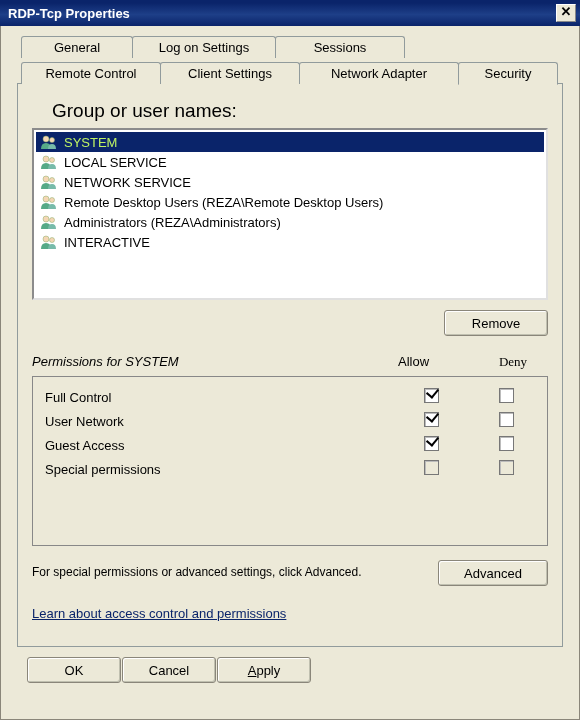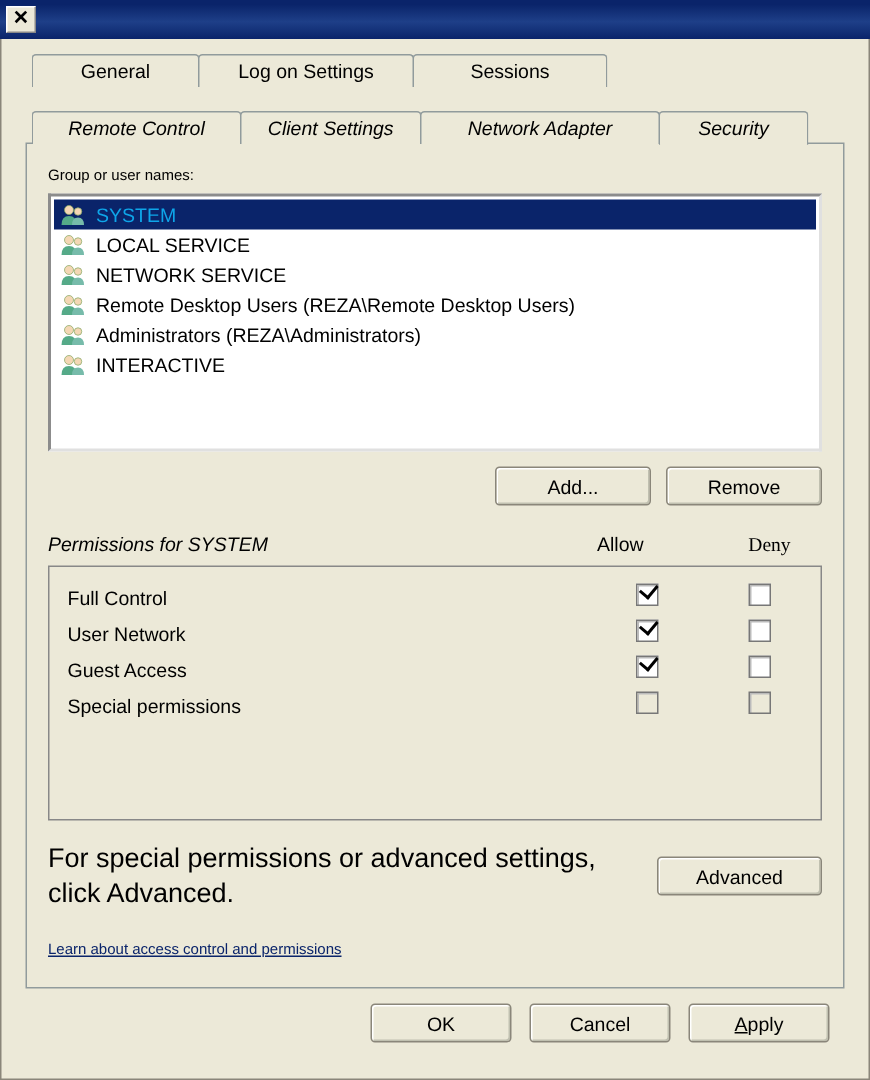--- a/index.html
+++ b/index.html
@@ -59,55 +59,55 @@
     border-bottom: none;
     border-radius: 3px 3px 0 0;
     padding: 3px 0;
     margin-right: -1px;
     text-align: center;
     font-size: 13px;
     cursor: pointer;
     position: relative;
   }
   .tabrow.row1 { margin-bottom: 0px; }
-  .tabrow.row2 { margin-top: 16px; font-style: italic; }
+  .tabrow.row2 { margin-top: 4px; }
   .tab.active {
     background: #ece9d8;
     border-bottom: 1px solid #ece9d8;
     margin-bottom: -1px;
     z-index: 3;
   }
   .tabpanel {
     border: 1px solid #919b9c;
     background: #ece9d8;
     padding: 16px 14px;
     margin-top: -1px;
     height: 564px;
     position: relative;
     z-index:1;
   }
-  .label { font-size: 10px; margin-bottom: 6px; }
+  .label { font-size: 19px; margin-bottom: 6px; margin-left: 20px; }
   .listbox {
     background: #fff;
     border: 2px inset #e0e0e0;
     height: 172px;
     overflow: auto;
     padding:2px;
   }
   .listrow {
     display: flex;
     align-items: center;
     padding: 2px 4px;
     font-size: 13px;
     gap: 6px;
     cursor: pointer;
   }
   .listrow.selected {
     background: #0a246a;
-    color: #0ea5e9;
+    color: #bef264;
   }
   .icon-users {
     width: 18px;
     height: 16px;
     display:inline-block;
     position: relative;
   }
   .icon-users svg { display:block;}
   .btnrow {
     display: flex;
@@ -171,57 +171,58 @@
   }
   .chk.greyed {
     background: #ece9d8;
   }
   .adv-row {
     display:flex;
     align-items:center;
     margin-top: 14px;
     gap:10px;
   }
-  .adv-row .adv-text { flex:1; font-size:18px; line-height: 1.3;}
+  .adv-row .adv-text { flex:1; font-size:12px; line-height: 1.3;}
   .link {
     color: #0a246a;
     text-decoration: underline;
-    font-size: 10px;
+    font-size: 13px;
     cursor: pointer;
     display:inline-block;
     margin-top: 20px;
   }
   .dialog-btns {
     display:flex;
-    justify-content:flex-end;
-    gap: 12px;
+    justify-content:flex-start;
+    gap: 1px;
     padding: 10px 10px 0;
   }
   .underline-accel { text-decoration: underline; }
 </style>
 </head>
 <body>
 
 <div class="titlebar">
+  <span class="title-text">RDP-Tcp Properties</span>
   <div class="close-btn">
     <span>✕</span>
   </div>
 </div>
 
 <div class="dialog-body">
 
   <div class="tabset">
     <div class="tabrow row1">
       <div class="tab" style="width:112px"><span>General</span></div>
       <div class="tab" style="width:144px"><span>Log on Settings</span></div>
       <div class="tab" style="width:130px"><span>Sessions</span></div>
     </div>
     <div class="tabrow row2">
       <div class="tab" style="width:140px"><span>Remote Control</span></div>
-      <div class="tab" style="width:121px"><span>Client Settings</span></div>
+      <div class="tab" style="width:140px"><span>Client Settings</span></div>
       <div class="tab" style="width:160px"><span>Network Adapter</span></div>
       <div class="tab active" style="width:100px"><span>Security</span></div>
     </div>
 
     <div class="tabpanel">
       <div class="label">Group or user names:</div>
 
       <div class="listbox" id="userlist">
           <div class="listrow selected">
             <span class="icon-users">
@@ -285,21 +286,20 @@
                 <circle cx="12" cy="6" r="2.5" fill="#f4d7b5" stroke="#8a6" stroke-width="0.5"></circle>
                 <path d="M1 15 Q1 9 6 9 Q11 9 11 15 Z" fill="#5a8"></path>
                 <path d="M8 15 Q8 10 12 10 Q16 10 16 15 Z" fill="#7ba"></path>
               </svg>
             </span>
             <span>INTERACTIVE</span>
           </div>
         </div>
 
       <div class="btnrow">
-        <button class="btn" style="min-width:104px"><span>Add...</span></button>
         <button class="btn" style="min-width:104px"><span>Remove</span></button>
       </div>
 
       <div class="perm-header">
         <div class="col-name">Permissions for SYSTEM</div>
         <div class="col-allow">Allow</div>
         <div class="col-deny">Deny</div>
       </div>
 
       <div class="perm-box" id="permlist">

